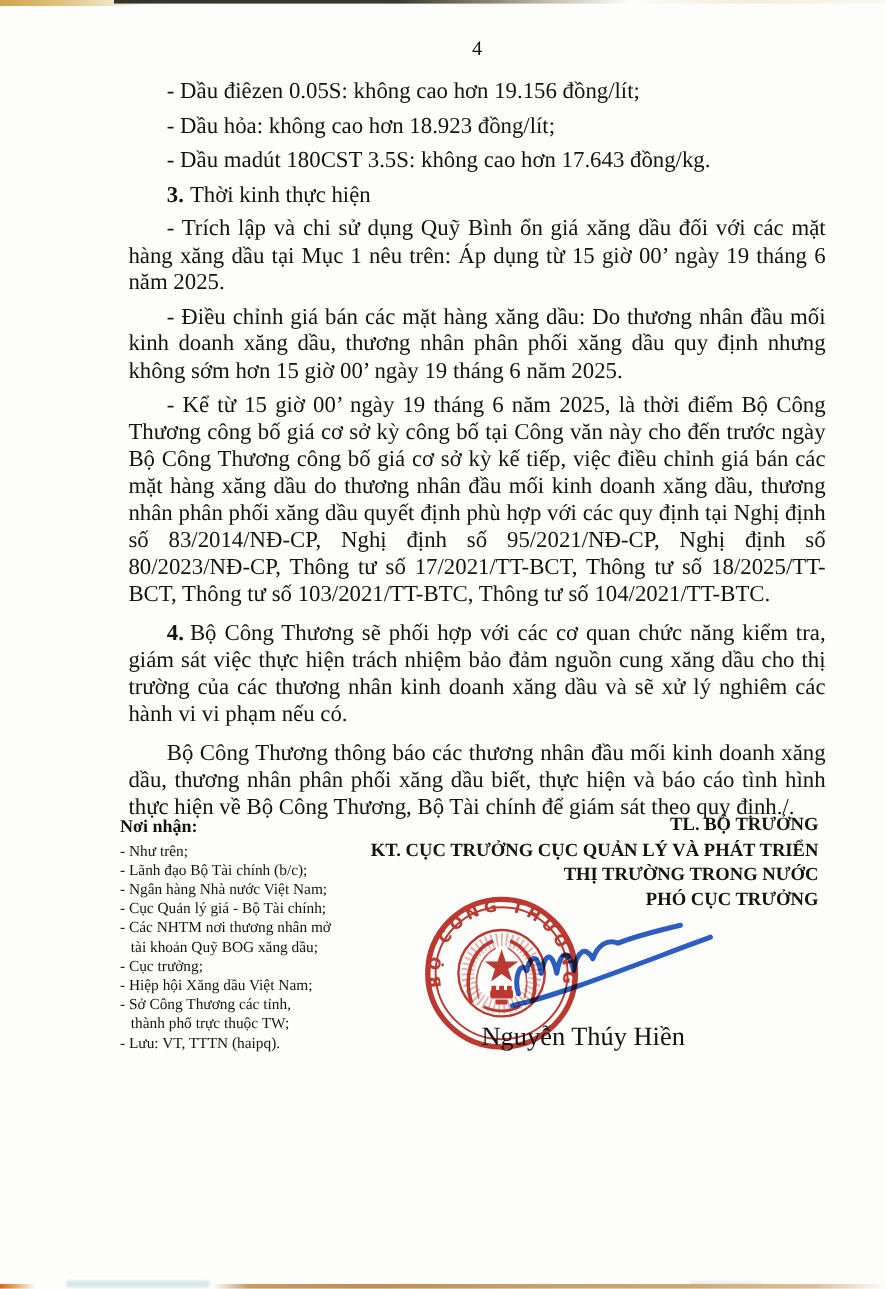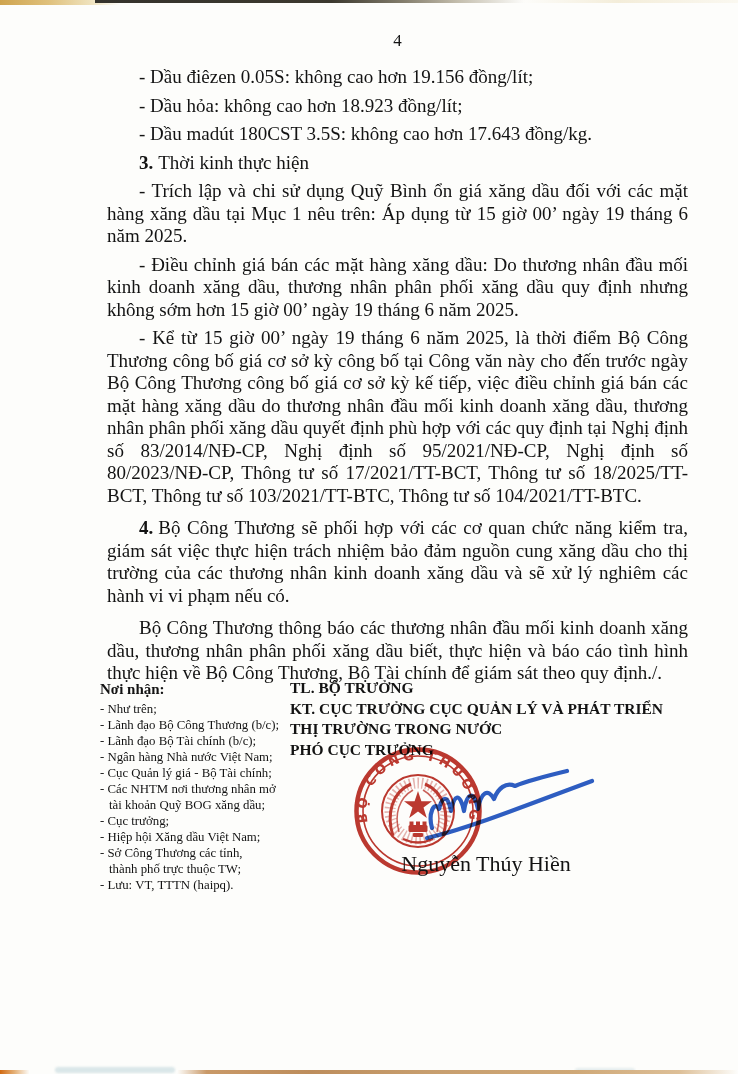--- a/index.html
+++ b/index.html
@@ -58,21 +58,21 @@
   }
   .recipients-title{
     font-weight:bold;font-size:15px;line-height:18px;margin-bottom:3px;
   }
   .recipient-item{
     font-size:12.8px;line-height:16px;
     white-space:pre-line;
     padding-left:9px;text-indent:-9px;
   }
   .sig-block{
-    position:absolute;left:290px;top:678px;width:392px;text-align:left;
+    position:absolute;left:290px;top:678px;width:392px;text-align:right;
   }
   .sig-line{
     font-weight:bold;font-size:15.5px;line-height:20.5px;white-space:nowrap;
   }
   .stamp{
     position:absolute;left:353px;top:746px;width:130px;height:130px;
     mix-blend-mode:multiply;opacity:.93;
   }
   .signature{
     position:absolute;left:424px;top:768px;width:172px;height:78px;
@@ -107,21 +107,20 @@
   <p class="para">- Kể từ 15 giờ 00’ ngày 19 tháng 6 năm 2025, là thời điểm Bộ Công Thương công bố giá cơ sở kỳ công bố tại Công văn này cho đến trước ngày Bộ Công Thương công bố giá cơ sở kỳ kế tiếp, việc điều chỉnh giá bán các mặt hàng xăng dầu do thương nhân đầu mối kinh doanh xăng dầu, thương nhân phân phối xăng dầu quyết định phù hợp với các quy định tại Nghị định số 83/2014/NĐ-CP, Nghị định số 95/2021/NĐ-CP, Nghị định số 80/2023/NĐ-CP, Thông tư số 17/2021/TT-BCT, Thông tư số 18/2025/TT-BCT, Thông tư số 103/2021/TT-BTC, Thông tư số 104/2021/TT-BTC.</p>
 
   <p class="para gap"><span class="bnum">4.</span><span>Bộ Công Thương sẽ phối hợp với các cơ quan chức năng kiểm tra, giám sát việc thực hiện trách nhiệm bảo đảm nguồn cung xăng dầu cho thị trường của các thương nhân kinh doanh xăng dầu và sẽ xử lý nghiêm các hành vi vi phạm nếu có.</span></p>
 
   <p class="para gap">Bộ Công Thương thông báo các thương nhân đầu mối kinh doanh xăng dầu, thương nhân phân phối xăng dầu biết, thực hiện và báo cáo tình hình thực hiện về Bộ Công Thương, Bộ Tài chính để giám sát theo quy định./.</p>
 </div>
 
 <div class="recipients">
   <div class="recipients-title">Nơi nhận:</div>
   <div class="recipient-item">- Như trên;</div>
-  <div class="recipient-item">- Lãnh đạo Bộ Công Thương (b/c);</div>
   <div class="recipient-item">- Lãnh đạo Bộ Tài chính (b/c);</div>
   <div class="recipient-item">- Ngân hàng Nhà nước Việt Nam;</div>
   <div class="recipient-item">- Cục Quản lý giá - Bộ Tài chính;</div>
   <div class="recipient-item">- Các NHTM nơi thương nhân mở
 tài khoản Quỹ BOG xăng dầu;</div>
   <div class="recipient-item">- Cục trưởng;</div>
   <div class="recipient-item">- Hiệp hội Xăng dầu Việt Nam;</div>
   <div class="recipient-item">- Sở Công Thương các tỉnh,
 thành phố trực thuộc TW;</div>
   <div class="recipient-item">- Lưu: VT, TTTN (haipq).</div>

